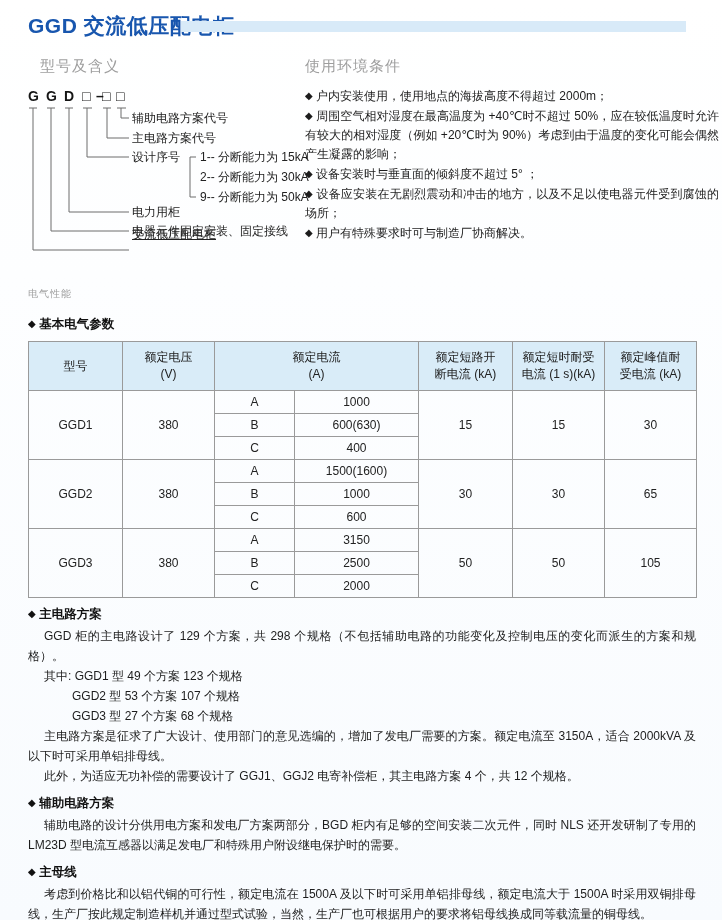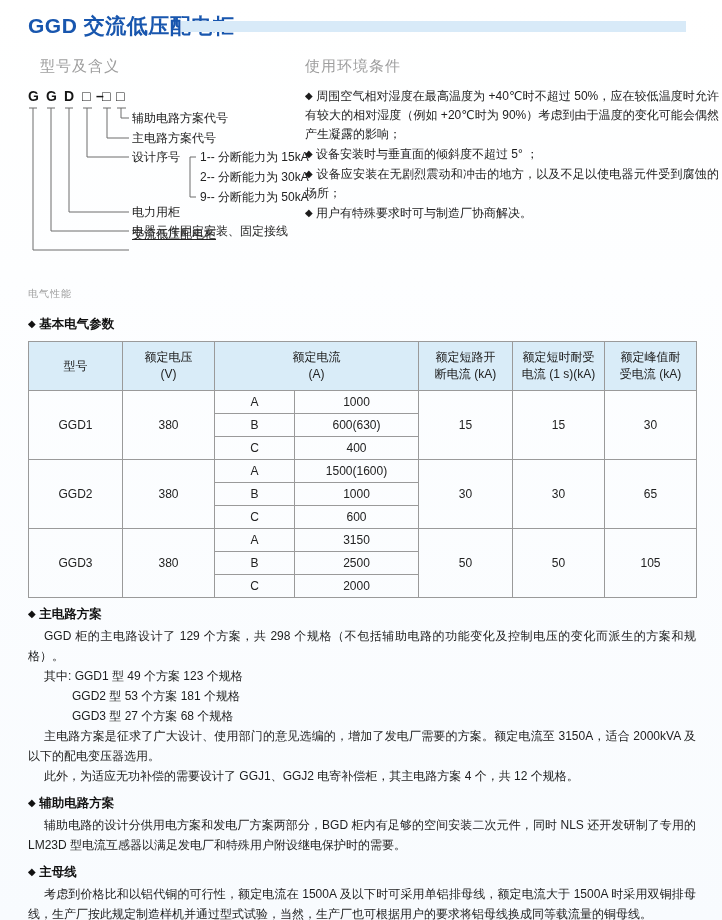--- a/index.html
+++ b/index.html
@@ -95,20 +95,21 @@
         <span class="diag-label" style="left: 112px; top: 138px; text-decoration: underline;">交流低压配电柜</span>
       </div>
     <div id="diag-options">
         <span class="diag-opt" style="top: 61px;">1-- 分断能力为 15kA</span>
         <span class="diag-opt" style="top: 81px;">2-- 分断能力为 30kA</span>
         <span class="diag-opt" style="top: 101px;">9-- 分断能力为 50kA</span>
       </div>
   </div>
 
   <div id="env-bullets">
+      <p class="bullet"><span class="dia">◆</span><span class="btxt"> 户内安装使用，使用地点的海拔高度不得超过 2000m；</span></p>
       <p class="bullet"><span class="dia">◆</span><span class="btxt"> 周围空气相对湿度在最高温度为 +40℃时不超过 50%，应在较低温度时允许有较大的相对湿度（例如 +20℃时为 90%）考虑到由于温度的变化可能会偶然产生凝露的影响；</span></p>
       <p class="bullet"><span class="dia">◆</span><span class="btxt"> 设备安装时与垂直面的倾斜度不超过 5°  ；</span></p>
       <p class="bullet"><span class="dia">◆</span><span class="btxt"> 设备应安装在无剧烈震动和冲击的地方，以及不足以使电器元件受到腐蚀的场所；</span></p>
       <p class="bullet"><span class="dia">◆</span><span class="btxt"> 用户有特殊要求时可与制造厂协商解决。</span></p>
     </div>
 
   <div id="perf-head">电气性能</div>
   <div id="params-title">
     <span class="dia">◆</span>
     <span>基本电气参数</span>
@@ -192,23 +193,23 @@
           <td>2000</td>
         </tr>
       </tbody>
   </table>
 
   <div id="sections">
       <div class="section">
         <div class="sec-head"><span class="dia">◆</span><span> 主电路方案</span></div>
         <p class="p-indent">GGD 柜的主电路设计了 129 个方案，共 298 个规格（不包括辅助电路的功能变化及控制电压的变化而派生的方案和规格）。</p>
         <p class="p-indent">其中: GGD1 型 49 个方案 123 个规格</p>
-        <p class="p-indent2">GGD2 型 53 个方案 181 个规格</p>
+        <p class="p-indent2">GGD2 型 53 个方案 107 个规格</p>
         <p class="p-indent2">GGD3 型 27 个方案 68 个规格</p>
-        <p class="p-indent">主电路方案是征求了广大设计、使用部门的意见选编的，增加了发电厂需要的方案。额定电流至 3150A，适合 2000kVA 及以下的配电变压器选用。</p>
+        <p class="p-indent">主电路方案是征求了广大设计、使用部门的意见选编的，增加了发电厂需要的方案。额定电流至 3150A，适合 2000kVA 及以下时可采用单铝排母线。</p>
         <p class="p-indent">此外，为适应无功补偿的需要设计了 GGJ1、GGJ2 电寄补偿柜，其主电路方案 4 个，共 12 个规格。</p>
       </div>
       <div class="section">
         <div class="sec-head"><span class="dia">◆</span><span> 辅助电路方案</span></div>
         <p class="p-indent">辅助电路的设计分供用电方案和发电厂方案两部分，BGD 柜内有足够的空间安装二次元件，同时 NLS 还开发研制了专用的 LM23D 型电流互感器以满足发电厂和特殊用户附设继电保护时的需要。</p>
       </div>
       <div class="section">
         <div class="sec-head"><span class="dia">◆</span><span> 主母线</span></div>
         <p class="p-indent">考虑到价格比和以铝代铜的可行性，额定电流在 1500A 及以下时可采用单铝排母线，额定电流大于 1500A 时采用双铜排母线，生产厂按此规定制造样机并通过型式试验，当然，生产厂也可根据用户的要求将铝母线换成同等载流量的铜母线。</p>
       </div>

